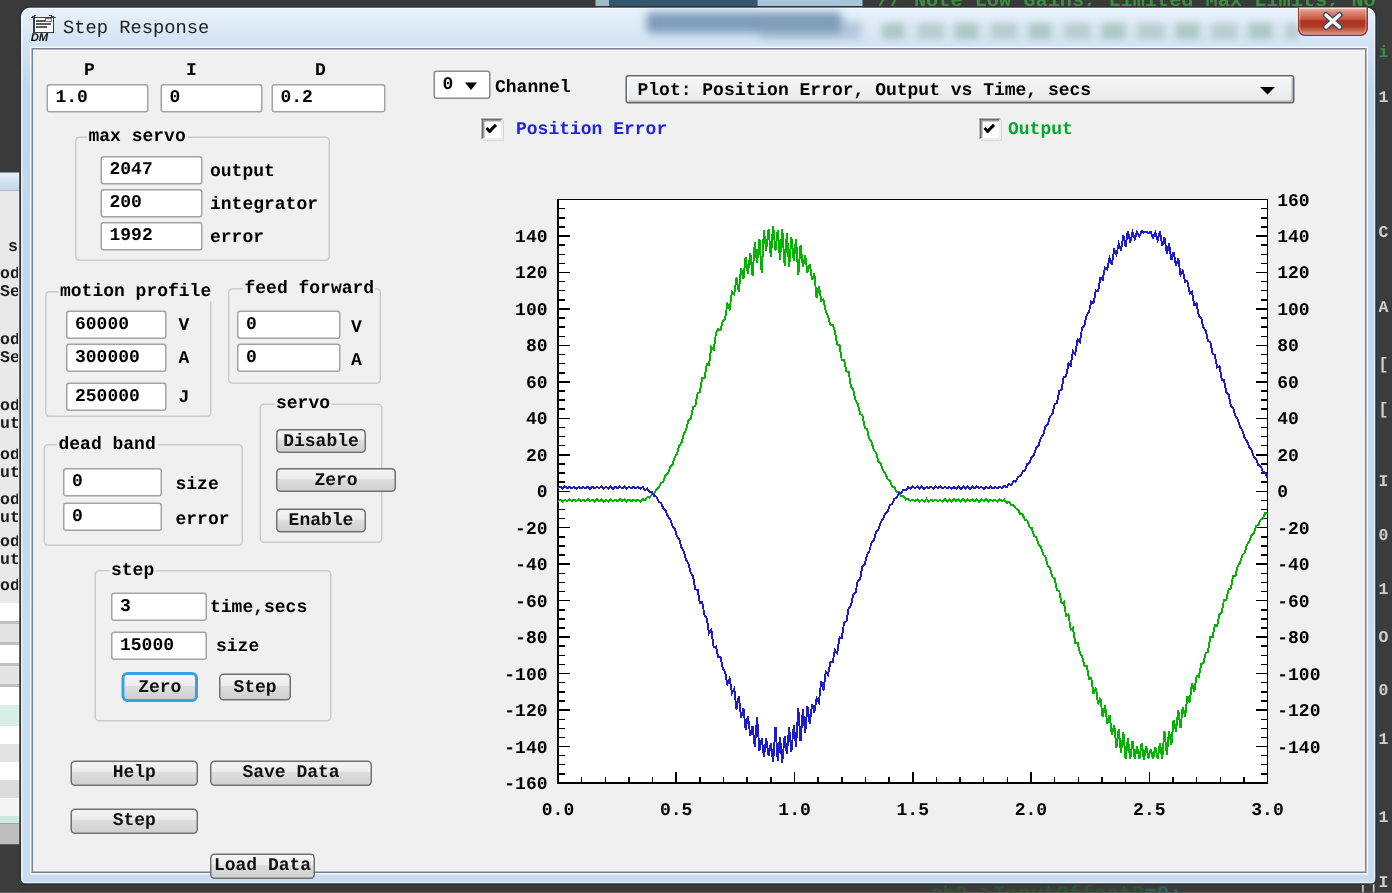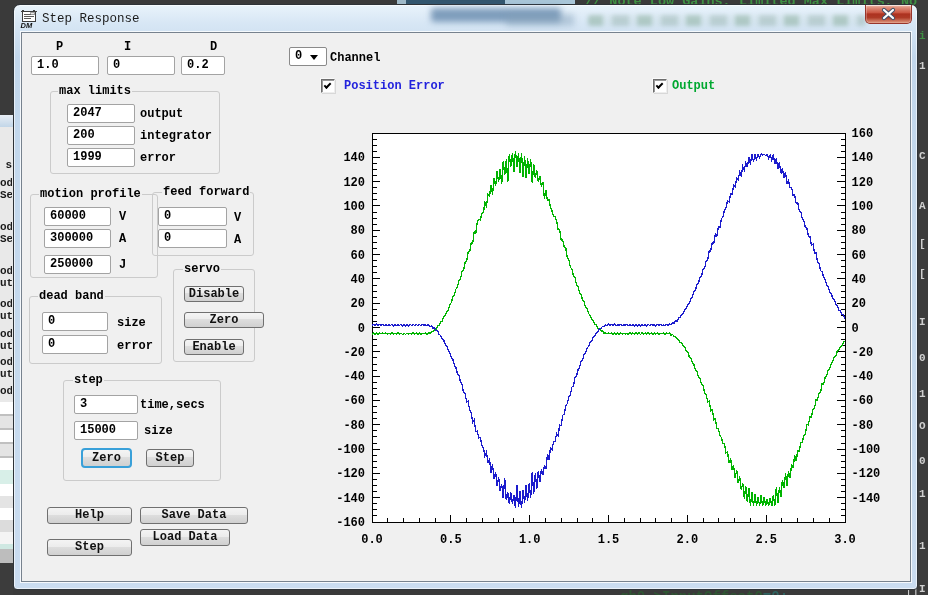--- a/index.html
+++ b/index.html
@@ -100,44 +100,49 @@
 <path d="M18 5 L27 13 M27 5 L18 13" stroke="#41516b" stroke-width="4.2" stroke-linecap="round"></path>
 <path d="M18 5 L27 13 M27 5 L18 13" stroke="#ffffff" stroke-width="2.2" stroke-linecap="round"></path>
 </svg>
     </div>
 <div class="abs" id="client" style="left:7px;top:27px;width:890px;height:550px;background:#f0f0f0;border:1px solid #77828e;box-shadow:0 0 0 1px rgba(255,255,255,.8)">
 <div class="mono abs" style="left:34px;top:7px">P</div>
 <div class="mono abs" style="left:102px;top:7px">I</div>
 <div class="mono abs" style="left:188px;top:7px">D</div>
 <div class="entry" style="left:9px;top:23px;width:68px">1.0</div>
 <div class="entry" style="left:85px;top:23px;width:68px">0</div>
-<div class="entry" style="left:159px;top:23px;width:44px">0.2</div>
+<div class="entry" style="left:159px;top:23px;width:76px">0.2</div>
 <div class="abs" style="left:267px;top:14px;width:38px;height:19px;background:#fff;border:1px solid #8a8a8a;border-radius:2px">
 <span style="position:absolute;left:5px;top:1px;font-weight:bold;font-size:12px">0</span>
 <span style="position:absolute;right:8px;top:7px;width:0;height:0;border-left:4.5px solid transparent;border-right:4.5px solid transparent;border-top:5px solid #000"></span>
       </div>
 <div class="mono abs" style="left:308px;top:18px">Channel</div>
+<div class="abs" style="left:395px;top:17px;width:446px;height:19px;border:1px solid #5f6a72;border-radius:2px;
+background:linear-gradient(#f7f7f7,#e9e9e9);box-shadow:inset 1px 1px 0 #ffffff,inset -1px -1px 0 #b5b5b5">
+<span class="mono" style="position:absolute;left:7px;top:2px">Plot: Position Error, Output vs Time, secs</span>
+<span style="position:absolute;right:12px;top:7px;width:0;height:0;border-left:5px solid transparent;border-right:5px solid transparent;border-top:5.5px solid #000"></span>
+      </div>
 <div class="cb" style="left:299px;top:46px">
         <span class="chk"></span>
       </div>
 <div class="mono abs" style="left:322px;top:46px;color:#2323dd">Position Error</div>
 <div class="cb" style="left:631px;top:46px">
         <span class="chk"></span>
       </div>
 <div class="mono abs" style="left:650px;top:46px;color:#00a830">Output</div>
 <div class="grp" style="left:28px;top:58px;width:170px;height:83px">
-        <span class="grplab" style="left:7px">max limits</span>
+        <span class="grplab" style="left:7px">max servo</span>
       </div>
 <div class="entry" style="left:45px;top:71px;width:68px">2047</div>
 <div class="entry" style="left:45px;top:93px;width:68px">200</div>
-<div class="entry" style="left:45px;top:115px;width:68px">1999</div>
+<div class="entry" style="left:45px;top:115px;width:68px">1992</div>
 <div class="mono abs" style="left:118px;top:74px">output</div>
 <div class="mono abs" style="left:118px;top:96px">integrator</div>
 <div class="mono abs" style="left:118px;top:118px">error</div>
-<div class="grp" style="left:8px;top:161px;width:128px;height:84px">
+<div class="grp" style="left:8px;top:161px;width:111px;height:84px">
         <span class="grplab" style="left:8px">motion profile</span>
       </div>
 <div class="entry" style="left:22px;top:174px;width:67px">60000</div>
 <div class="entry" style="left:22px;top:196px;width:67px">300000</div>
 <div class="entry" style="left:22px;top:222px;width:67px">250000</div>
 <div class="mono abs" style="left:97px;top:177px">V</div>
 <div class="mono abs" style="left:97px;top:199px">A</div>
 <div class="mono abs" style="left:97px;top:225px">J</div>
 <div class="grp" style="left:130px;top:159px;width:102px;height:64px">
         <span class="grplab" style="left:9px">feed forward</span>
@@ -164,21 +169,21 @@
       </div>
 <div class="entry" style="left:52px;top:362px;width:64px">3</div>
 <div class="entry" style="left:52px;top:388px;width:64px">15000</div>
 <div class="mono abs" style="left:118px;top:365px">time,secs</div>
 <div class="mono abs" style="left:122px;top:391px">size</div>
 <div class="btn" style="left:59px;top:415px;width:51px;height:20px;line-height:16px;border:2px solid #39a0d9;border-radius:4px">Zero</div>
 <div class="btn" style="left:124px;top:416px;width:48px;height:18px;line-height:16px">Step</div>
 <div class="btn" style="left:25px;top:474px;width:85px;height:17px;line-height:15px">Help</div>
 <div class="btn" style="left:118px;top:474px;width:108px;height:17px;line-height:15px">Save Data</div>
 <div class="btn" style="left:25px;top:506px;width:85px;height:17px;line-height:15px">Step</div>
-<div class="btn" style="left:118px;top:496px;width:90px;height:17px;line-height:15px">Load Data</div>
+<div class="btn" style="left:118px;top:536px;width:70px;height:17px;line-height:15px">Load Data</div>
 <svg width="558" height="430" viewBox="0 0 558 430" style="position:absolute;left:308px;top:88px;" shape-rendering="crispEdges">
 <rect x="42.0" y="12.0" width="473.0" height="389.0" fill="#ffffff" stroke="none"></rect>
 <path d="M42.0,401.0h8 M515.0,401.0h-8 M42.0,394.9h4.5 M515.0,394.9h-4.5 M42.0,388.8h4.5 M515.0,388.8h-4.5 M42.0,382.8h4.5 M515.0,382.8h-4.5 M42.0,376.7h8 M515.0,376.7h-8 M42.0,370.6h4.5 M515.0,370.6h-4.5 M42.0,364.5h4.5 M515.0,364.5h-4.5 M42.0,358.5h4.5 M515.0,358.5h-4.5 M42.0,352.4h8 M515.0,352.4h-8 M42.0,346.3h4.5 M515.0,346.3h-4.5 M42.0,340.2h4.5 M515.0,340.2h-4.5 M42.0,334.1h4.5 M515.0,334.1h-4.5 M42.0,328.1h8 M515.0,328.1h-8 M42.0,322.0h4.5 M515.0,322.0h-4.5 M42.0,315.9h4.5 M515.0,315.9h-4.5 M42.0,309.8h4.5 M515.0,309.8h-4.5 M42.0,303.8h8 M515.0,303.8h-8 M42.0,297.7h4.5 M515.0,297.7h-4.5 M42.0,291.6h4.5 M515.0,291.6h-4.5 M42.0,285.5h4.5 M515.0,285.5h-4.5 M42.0,279.4h8 M515.0,279.4h-8 M42.0,273.4h4.5 M515.0,273.4h-4.5 M42.0,267.3h4.5 M515.0,267.3h-4.5 M42.0,261.2h4.5 M515.0,261.2h-4.5 M42.0,255.1h8 M515.0,255.1h-8 M42.0,249.0h4.5 M515.0,249.0h-4.5 M42.0,243.0h4.5 M515.0,243.0h-4.5 M42.0,236.9h4.5 M515.0,236.9h-4.5 M42.0,230.8h8 M515.0,230.8h-8 M42.0,224.7h4.5 M515.0,224.7h-4.5 M42.0,218.7h4.5 M515.0,218.7h-4.5 M42.0,212.6h4.5 M515.0,212.6h-4.5 M42.0,206.5h8 M515.0,206.5h-8 M42.0,200.4h4.5 M515.0,200.4h-4.5 M42.0,194.3h4.5 M515.0,194.3h-4.5 M42.0,188.3h4.5 M515.0,188.3h-4.5 M42.0,182.2h8 M515.0,182.2h-8 M42.0,176.1h4.5 M515.0,176.1h-4.5 M42.0,170.0h4.5 M515.0,170.0h-4.5 M42.0,164.0h4.5 M515.0,164.0h-4.5 M42.0,157.9h8 M515.0,157.9h-8 M42.0,151.8h4.5 M515.0,151.8h-4.5 M42.0,145.7h4.5 M515.0,145.7h-4.5 M42.0,139.6h4.5 M515.0,139.6h-4.5 M42.0,133.6h8 M515.0,133.6h-8 M42.0,127.5h4.5 M515.0,127.5h-4.5 M42.0,121.4h4.5 M515.0,121.4h-4.5 M42.0,115.3h4.5 M515.0,115.3h-4.5 M42.0,109.2h8 M515.0,109.2h-8 M42.0,103.2h4.5 M515.0,103.2h-4.5 M42.0,97.1h4.5 M515.0,97.1h-4.5 M42.0,91.0h4.5 M515.0,91.0h-4.5 M42.0,84.9h8 M515.0,84.9h-8 M42.0,78.9h4.5 M515.0,78.9h-4.5 M42.0,72.8h4.5 M515.0,72.8h-4.5 M42.0,66.7h4.5 M515.0,66.7h-4.5 M42.0,60.6h8 M515.0,60.6h-8 M42.0,54.5h4.5 M515.0,54.5h-4.5 M42.0,48.5h4.5 M515.0,48.5h-4.5 M42.0,42.4h4.5 M515.0,42.4h-4.5 M42.0,36.3h8 M515.0,36.3h-8 M42.0,30.2h4.5 M515.0,30.2h-4.5 M42.0,24.2h4.5 M515.0,24.2h-4.5 M42.0,18.1h4.5 M515.0,18.1h-4.5 M42.0,12.0h8 M515.0,12.0h-8 M42.0,401.0v-7.5 M57.8,401.0v-4 M73.5,401.0v-4 M89.3,401.0v-4 M105.1,401.0v-4 M120.8,401.0v-7.5 M136.6,401.0v-4 M152.4,401.0v-4 M168.1,401.0v-4 M183.9,401.0v-4 M199.7,401.0v-7.5 M215.4,401.0v-4 M231.2,401.0v-4 M247.0,401.0v-4 M262.7,401.0v-4 M278.5,401.0v-7.5 M294.3,401.0v-4 M310.0,401.0v-4 M325.8,401.0v-4 M341.6,401.0v-4 M357.3,401.0v-7.5 M373.1,401.0v-4 M388.9,401.0v-4 M404.6,401.0v-4 M420.4,401.0v-4 M436.2,401.0v-7.5 M451.9,401.0v-4 M467.7,401.0v-4 M483.5,401.0v-4 M499.2,401.0v-4 M515.0,401.0v-7.5" stroke="#000000" stroke-width="1" fill="none"></path>
 <rect x="42.0" y="12.0" width="473.0" height="389.0" fill="none" stroke="#000000" stroke-width="1"></rect>
 <g font-family="Liberation Mono, monospace" font-size="12px" font-weight="bold" fill="#000000">
           <text x="35" y="405.0" text-anchor="end">-160</text>
           <text x="35" y="380.7" text-anchor="end">-140</text>
           <text x="35" y="356.4" text-anchor="end">-120</text>
           <text x="35" y="332.1" text-anchor="end">-100</text>
           <text x="35" y="307.8" text-anchor="end">-80</text>

